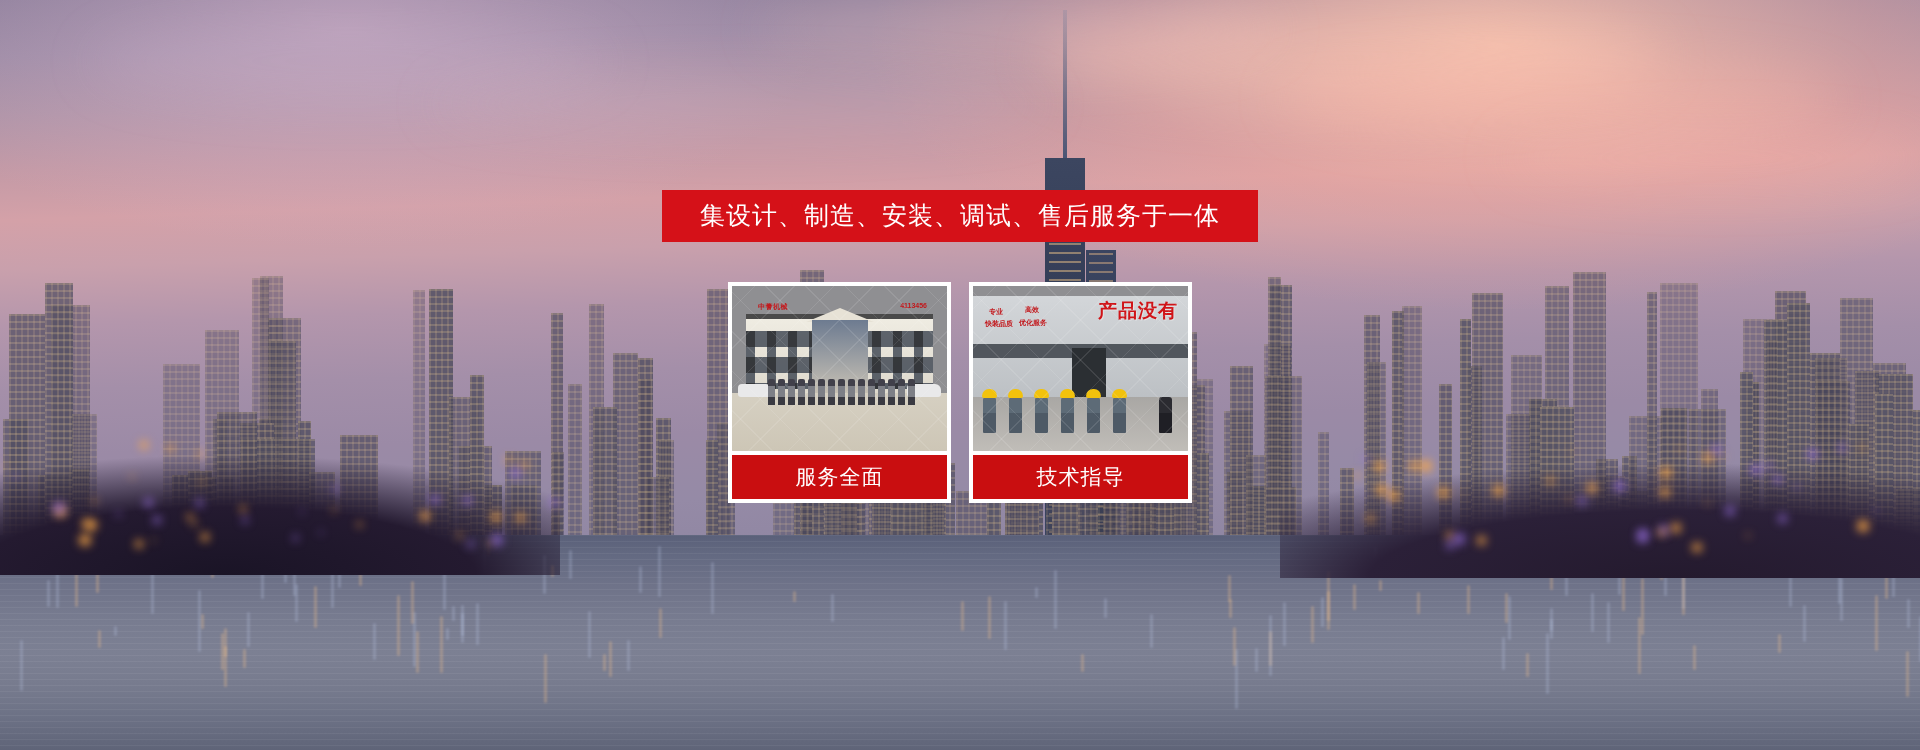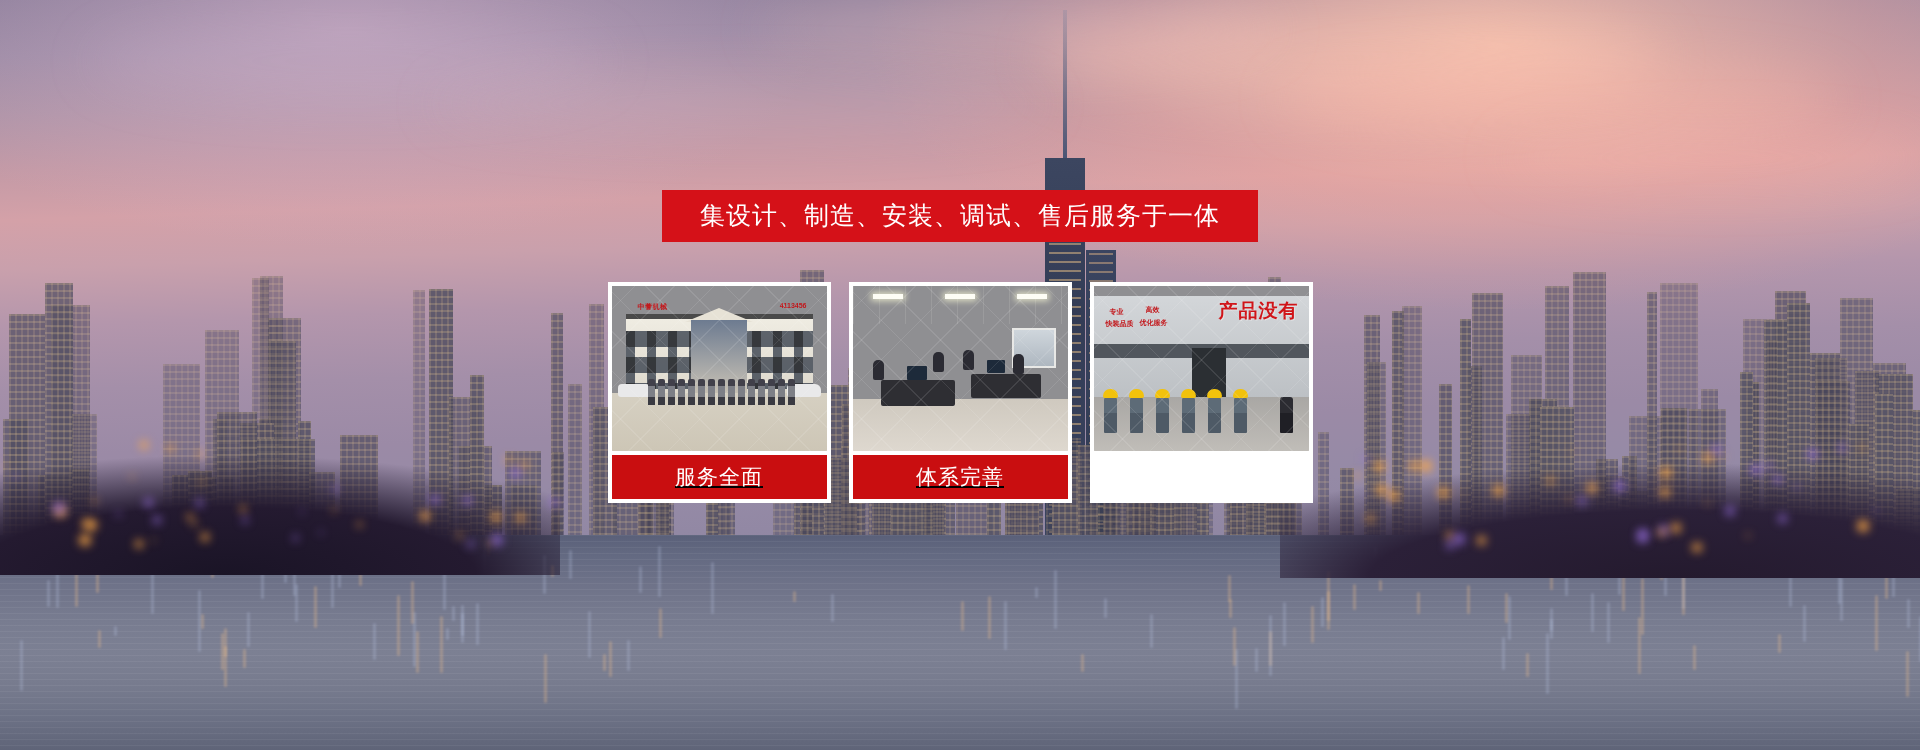--- a/index.html
+++ b/index.html
@@ -99,21 +99,21 @@
     background:#d51118;
     color:#ffffff;
     font-size:25px; line-height:1;
     padding:13px 38px 14px;
     letter-spacing:1px;
     white-space:nowrap;
   }
 
   .cards{
     position:absolute; left:0; right:0; top:282px;
-    display:flex; justify-content:center; gap:18px;text-decoration:underline;
+    display:flex; justify-content:center; gap:18px;
   }
   .card{ width:223px; background:#ffffff; padding:4px 4px 0; }
   .card .photo{
     width:215px; height:165px; position:relative; overflow:hidden;
     background:#8f8f92;
   }
   .card .cap{
     height:44px; margin:4px 0 4px; background:#c90e10;
     display:flex; align-items:center; justify-content:center;
     color:#fff; font-size:21px; letter-spacing:1px; white-space:nowrap;
@@ -596,40 +596,20 @@
             <div class="person" style="left: 136px;"></div>
             <div class="person" style="left: 146px;"></div>
             <div class="person" style="left: 156px;"></div>
             <div class="person" style="left: 166px;"></div>
             <div class="person" style="left: 176px;"></div>
           </div>
         <div class="cap">服务全面</div>
       </div>
 
 
-      <div class="card">
-        <div class="photo p3">
-          <div class="ceil"></div>
-          <div class="lamp" style="left:20px"></div>
-          <div class="lamp" style="left:92px"></div>
-          <div class="lamp" style="left:164px"></div>
-          <div class="win"></div>
-          <div class="floor"></div>
-          <div class="desk" style="left:28px;top:94px;width:74px;height:26px"></div>
-          <div class="desk" style="left:118px;top:88px;width:70px;height:24px"></div>
-          <div class="mon" style="left:54px;top:80px;width:20px;height:14px"></div>
-          <div class="mon" style="left:134px;top:74px;width:18px;height:13px"></div>
-          <div class="sit" style="left:20px;top:74px"></div>
-          <div class="sit" style="left:80px;top:66px"></div>
-          <div class="sit" style="left:110px;top:64px"></div>
-          <div class="sit" style="left:160px;top:68px"></div>
-          <div class="wm"></div>
-        </div>
-        <div class="cap">体系完善</div>
-      </div>
 
       <div class="card">
         <div class="photo p4">
           <div class="wall"></div>
           <div class="bigtext">产品没有</div>
           <div class="smltext" style="left:16px;top:22px">专业</div>
           <div class="smltext" style="left:12px;top:34px">快装品质</div>
           <div class="smltext" style="left:52px;top:20px">高效</div>
           <div class="smltext" style="left:46px;top:33px">优化服务</div>
           <div class="band"></div>
@@ -651,17 +631,18 @@
               <div class="worker" style="left: 114px;">
                 <i></i>
               </div>
               <div class="worker" style="left: 140px;">
                 <i></i>
               </div>
               <div class="worker" style="right: 16px; background: linear-gradient(rgb(43, 43, 49) 0px, rgb(43, 43, 49) 16px, rgb(31, 31, 37) 16px, rgb(31, 31, 37) 36px);"></div>
             </div>
           <div class="wm"></div>
         </div>
+        <div class="cap">技术指导</div>
       </div>
 
     </div>
   </div>
 </div>
 
 </body></html>

